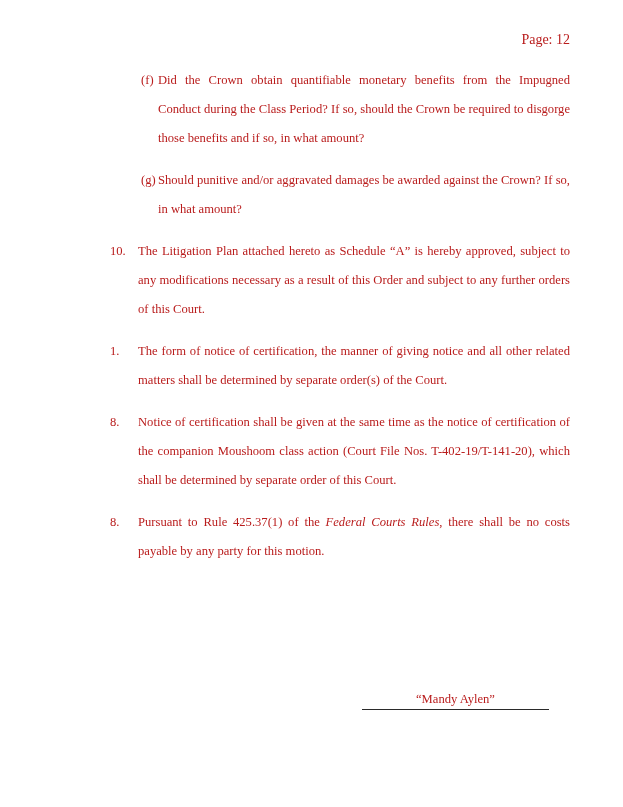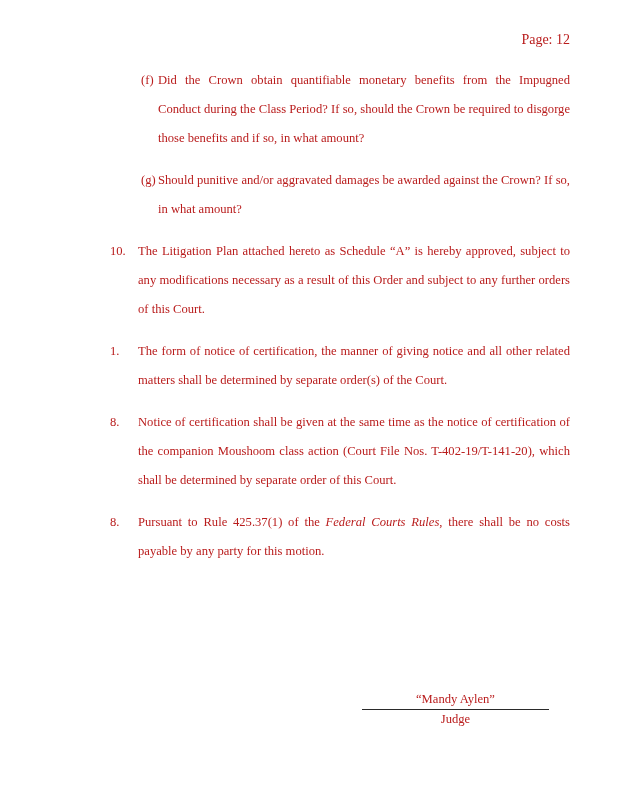--- a/index.html
+++ b/index.html
@@ -115,16 +115,15 @@
 
     <div class="para">
       <span class="num">8.</span>
       <span class="ptext"><span>Pursuant to Rule 425.37(1) of the </span><span class="italic">Federal Courts Rules</span><span>, there shall be no costs payable by any party for this motion.</span></span>
     </div>
 
   </div>
 
   <div class="signature">
     <div class="sig-name">“Mandy Aylen”</div>
-    <div class="sig-title">Judge</div>
   </div>
 
 </div>
 
 </body></html>

